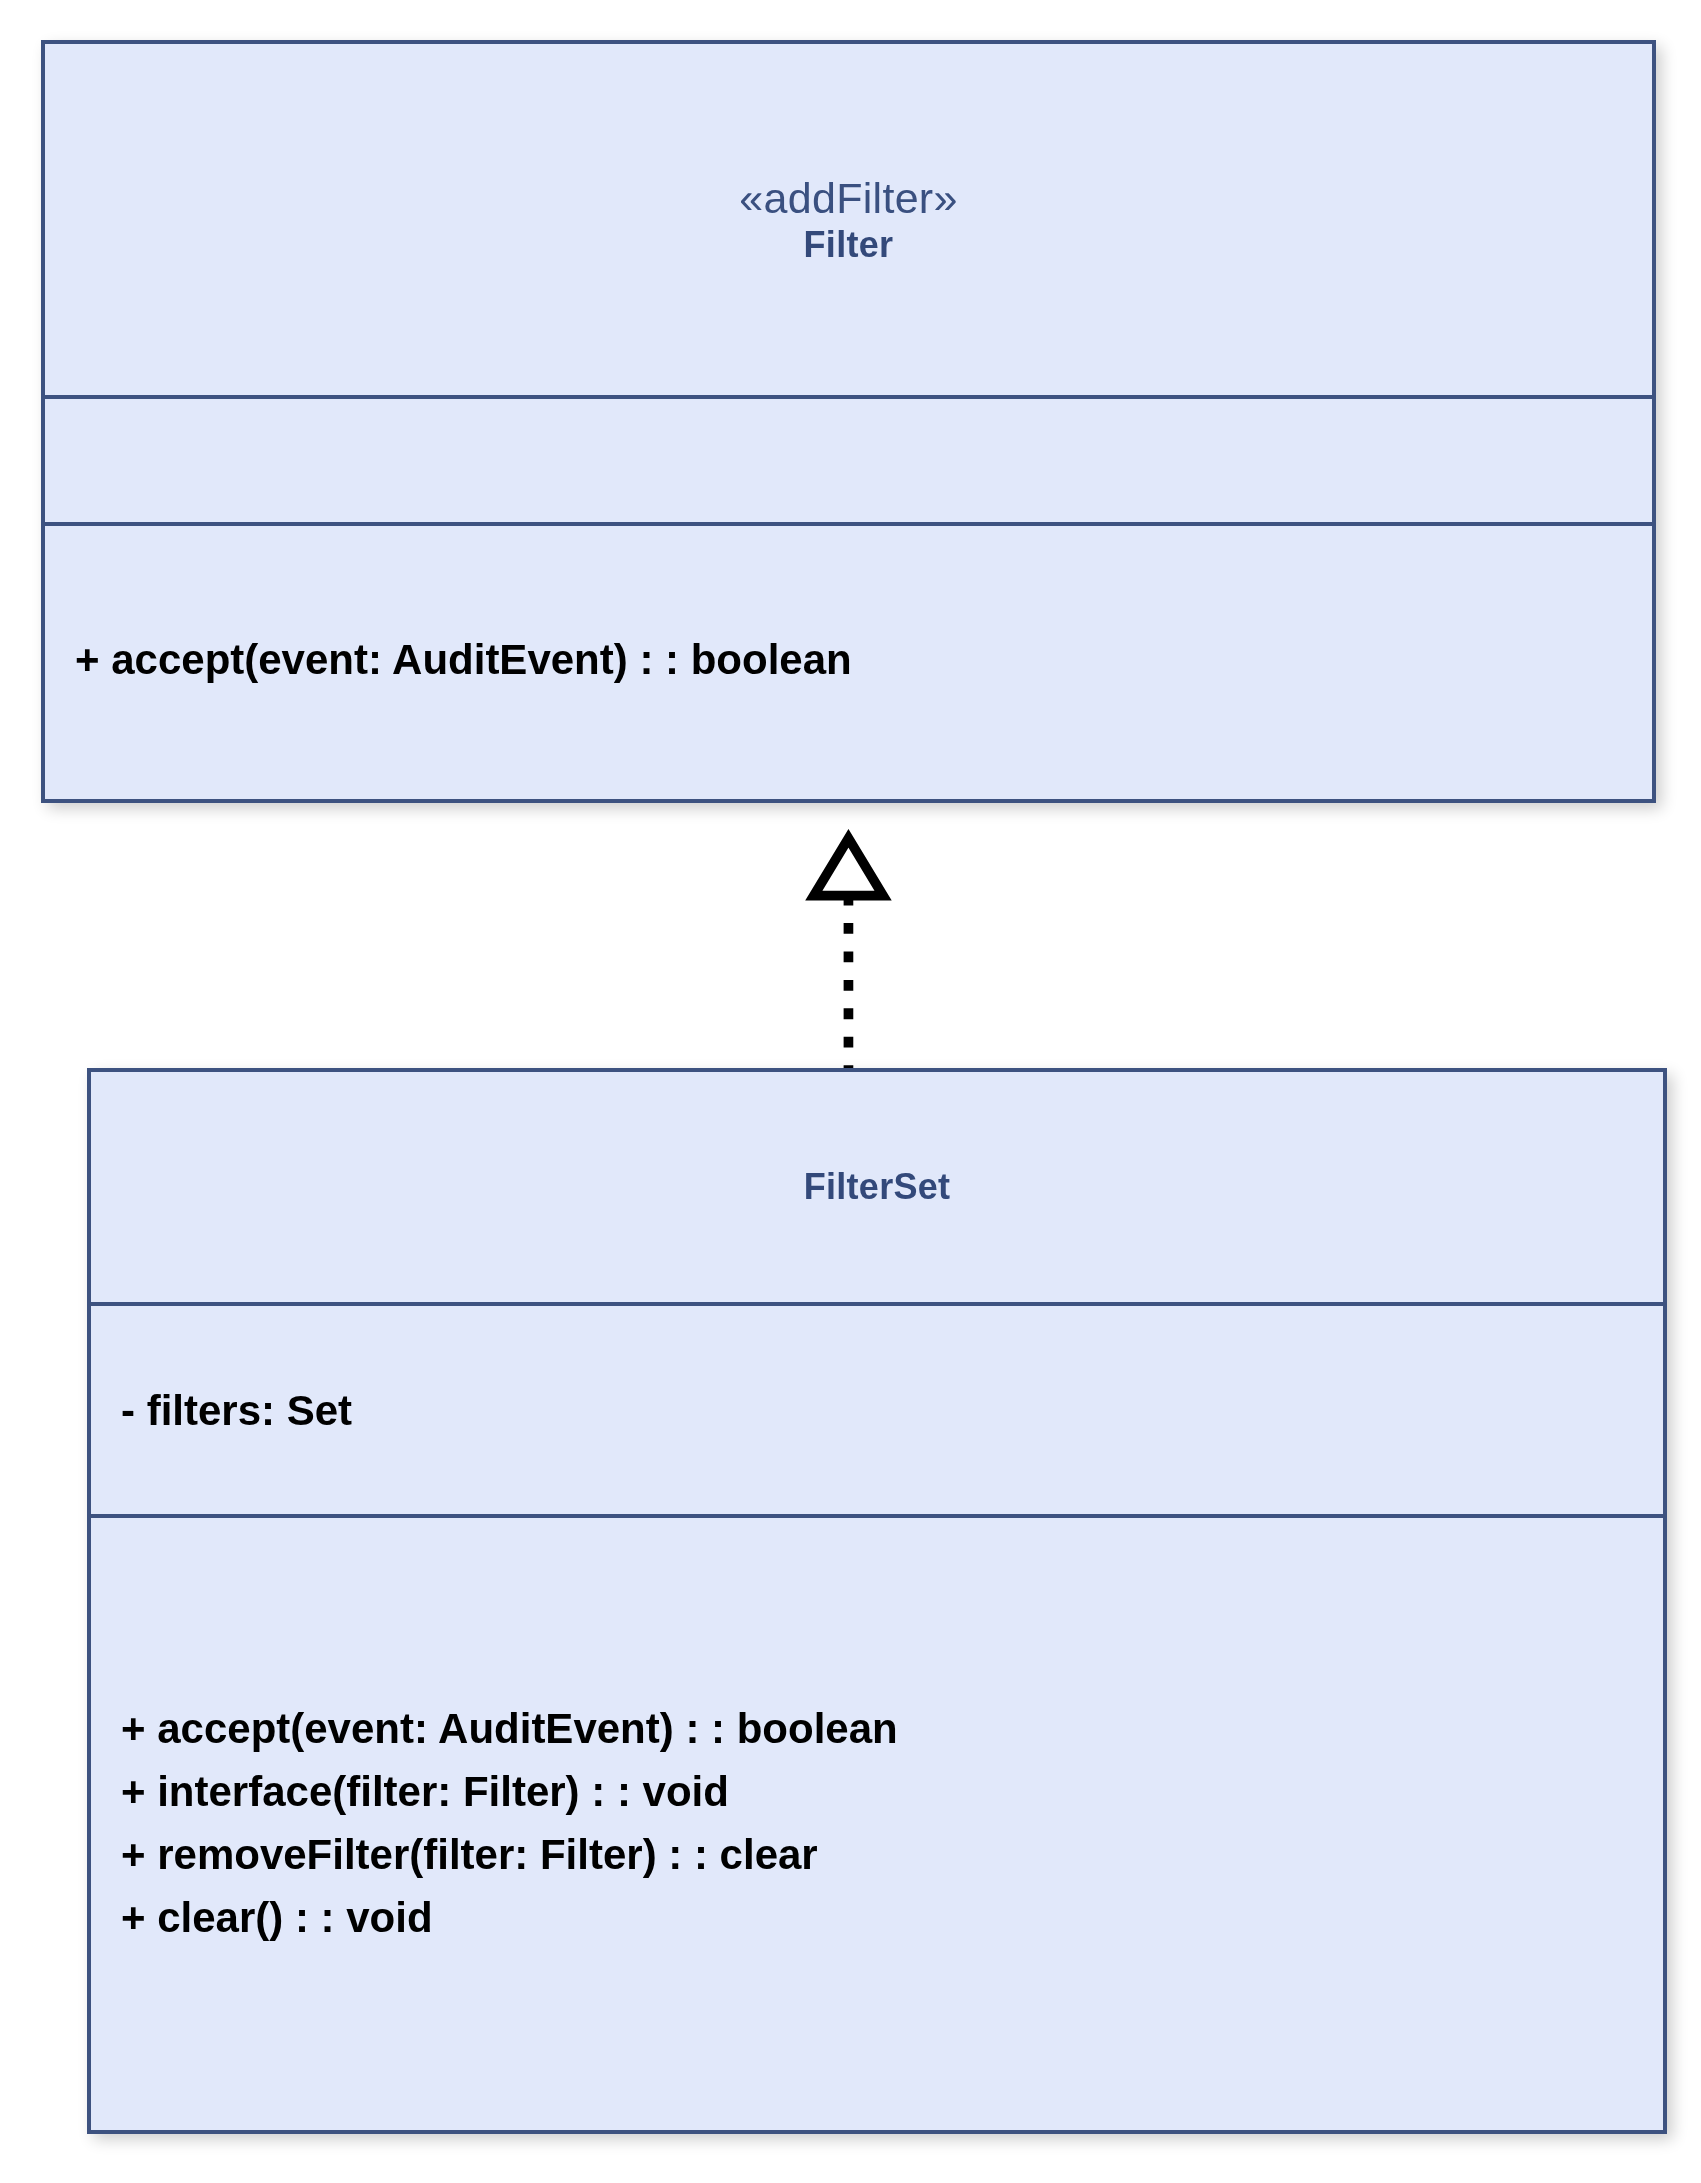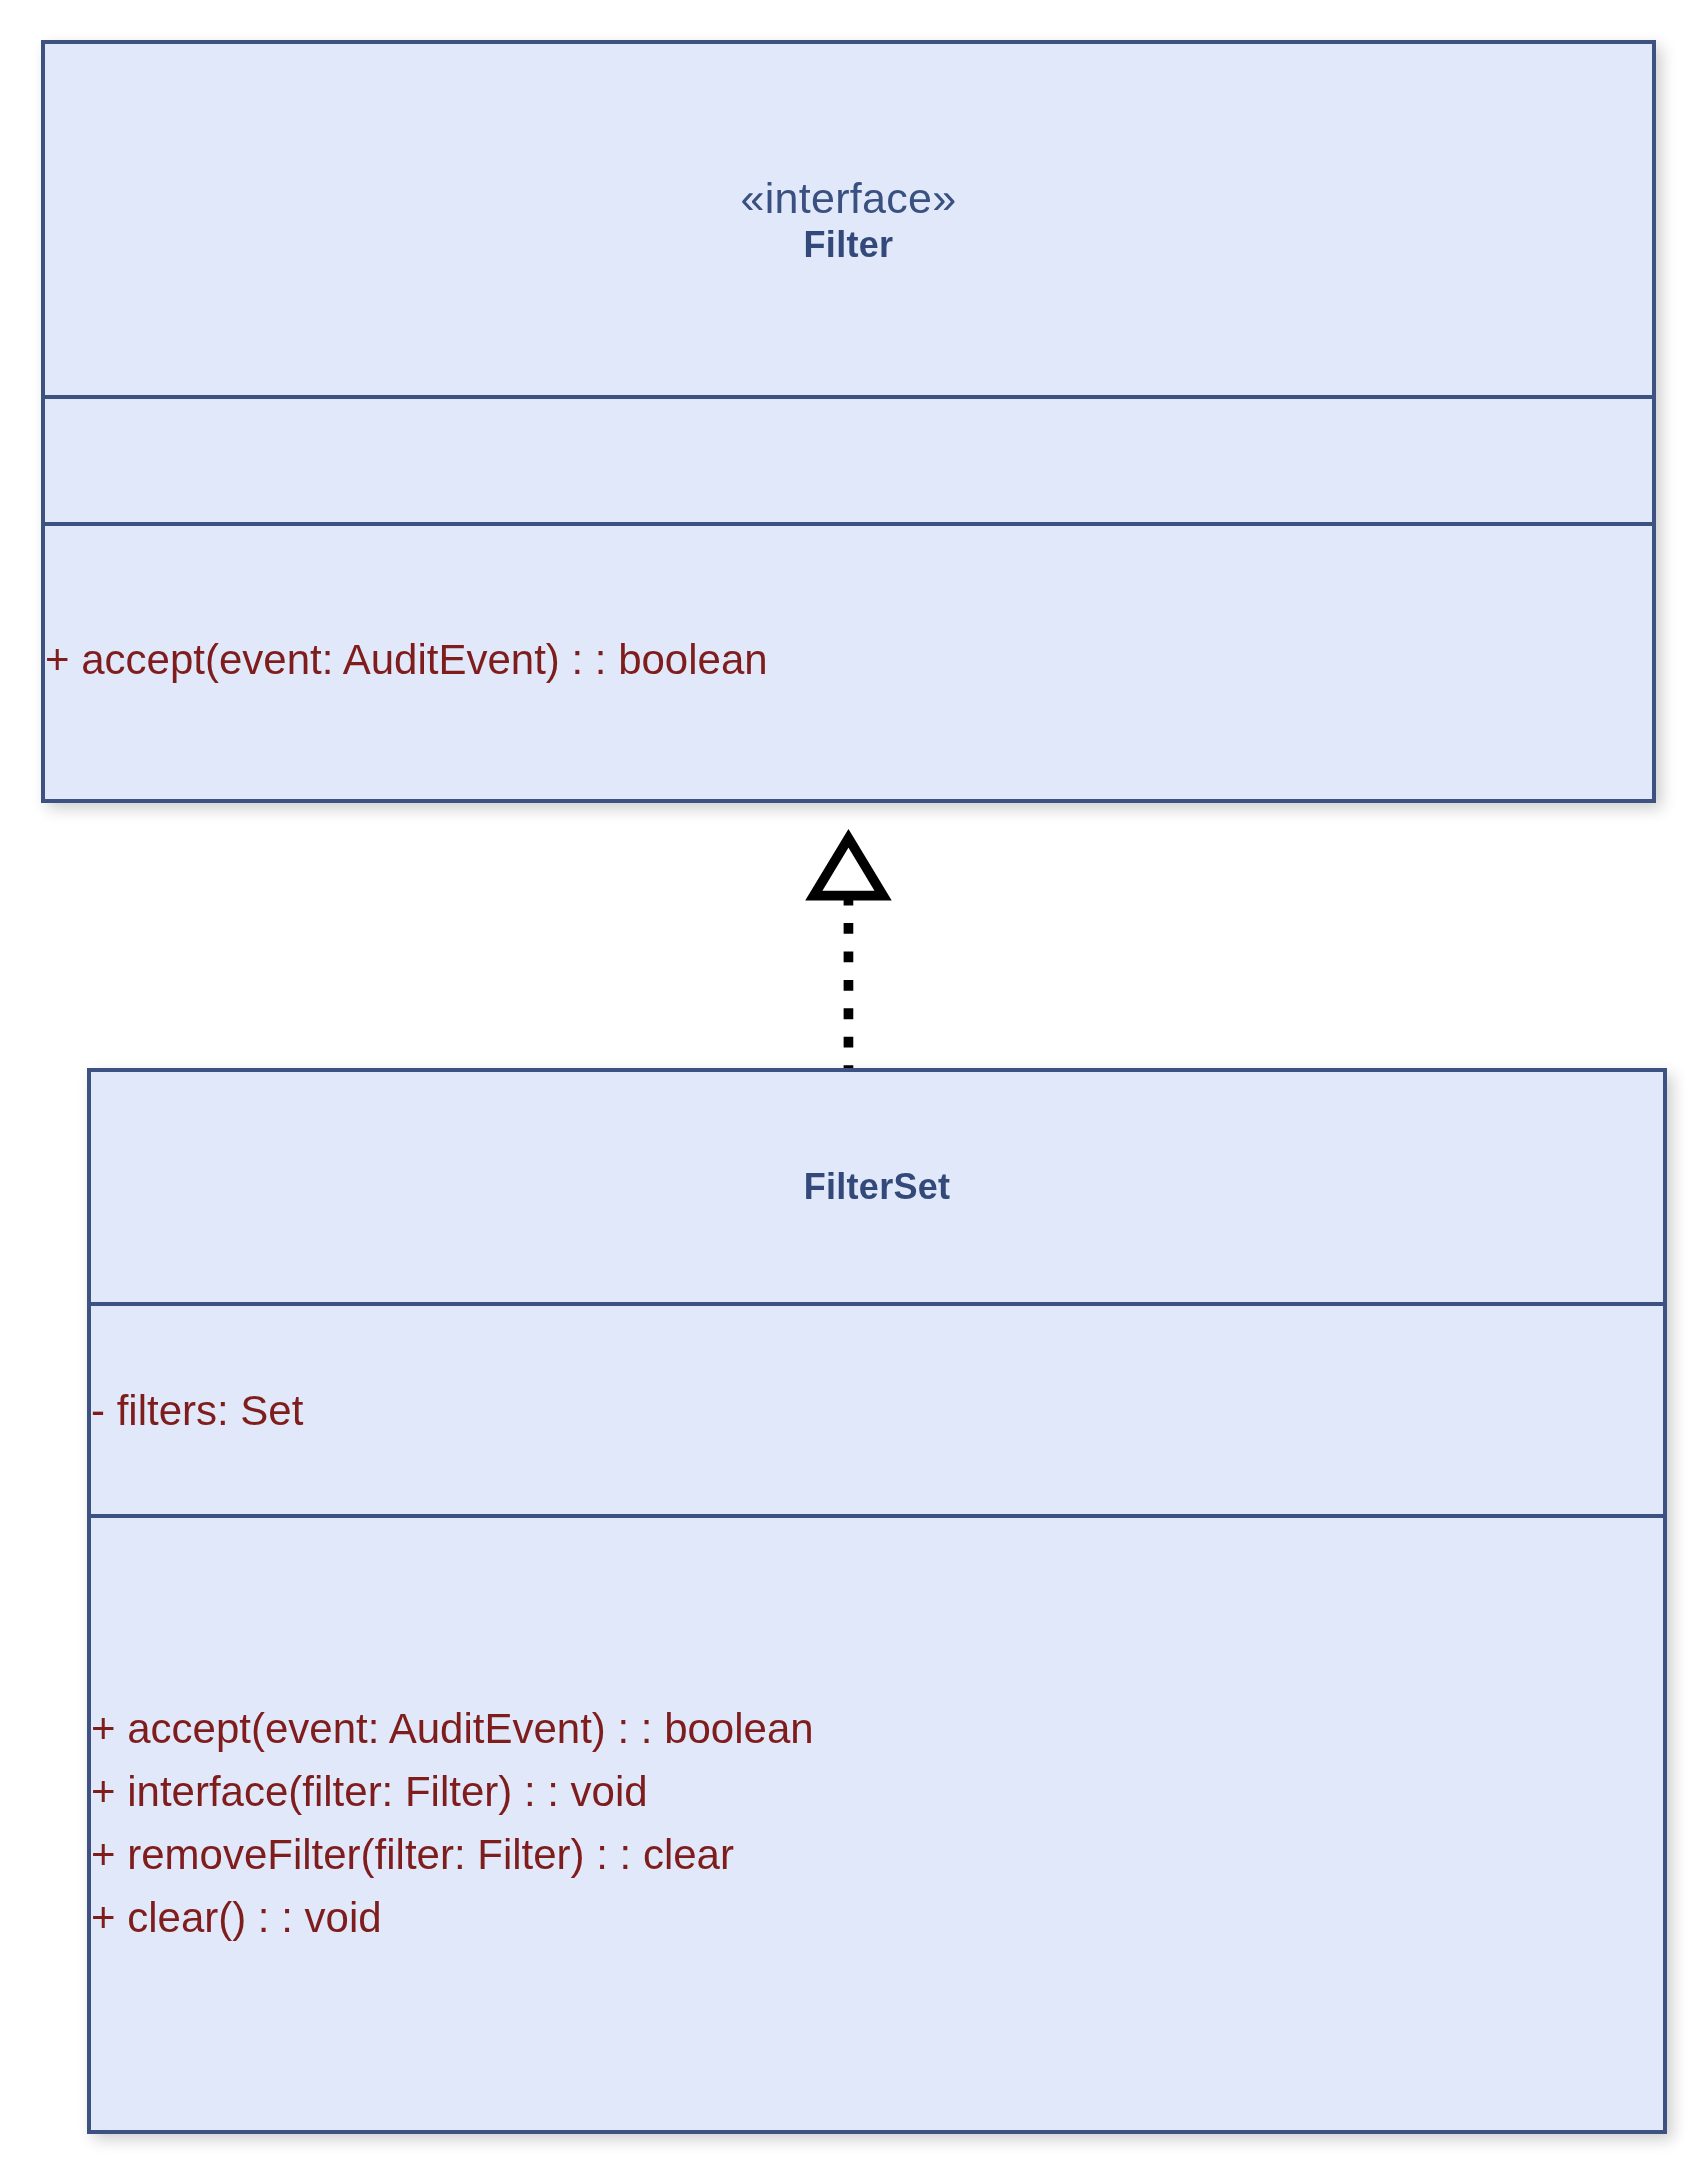--- a/index.html
+++ b/index.html
@@ -46,25 +46,26 @@
   }
   .class-name {
     text-align: center;
     color: #33497a;
     font-size: 36px;
     font-weight: bold;
     line-height: 1.18;
     letter-spacing: 0.3px;
   }
   .member-line {
-    color: #7f1d1d;
+    color: #000000;
     font-size: 42px;
-    font-weight: normal;
+    font-weight: bold;
     line-height: 1.50;
     white-space: pre;
+    padding-left: 30px;
   }
   .member-list {
     display: flex;
     flex-direction: column;
     justify-content: center;
   }
 
   
   #box-filter {
     left: 41px;
@@ -100,21 +101,21 @@
   #realization-connector svg { display: block; }
 </style>
 </head>
 <body>
 
 <div id="canvas">
 
   <div class="uml-class" id="box-filter">
 
     <div class="uml-section" id="filter-header">
-      <div class="stereotype">«interface»</div>
+      <div class="stereotype">«addFilter»</div>
       <div class="class-name">Filter</div>
     </div>
 
     <div class="uml-section member-list" id="filter-attributes">
       
     </div>
 
     <div class="uml-section member-list" id="filter-methods">
       <div class="member-line">+ accept(event: AuditEvent) : : boolean</div>
     </div>

